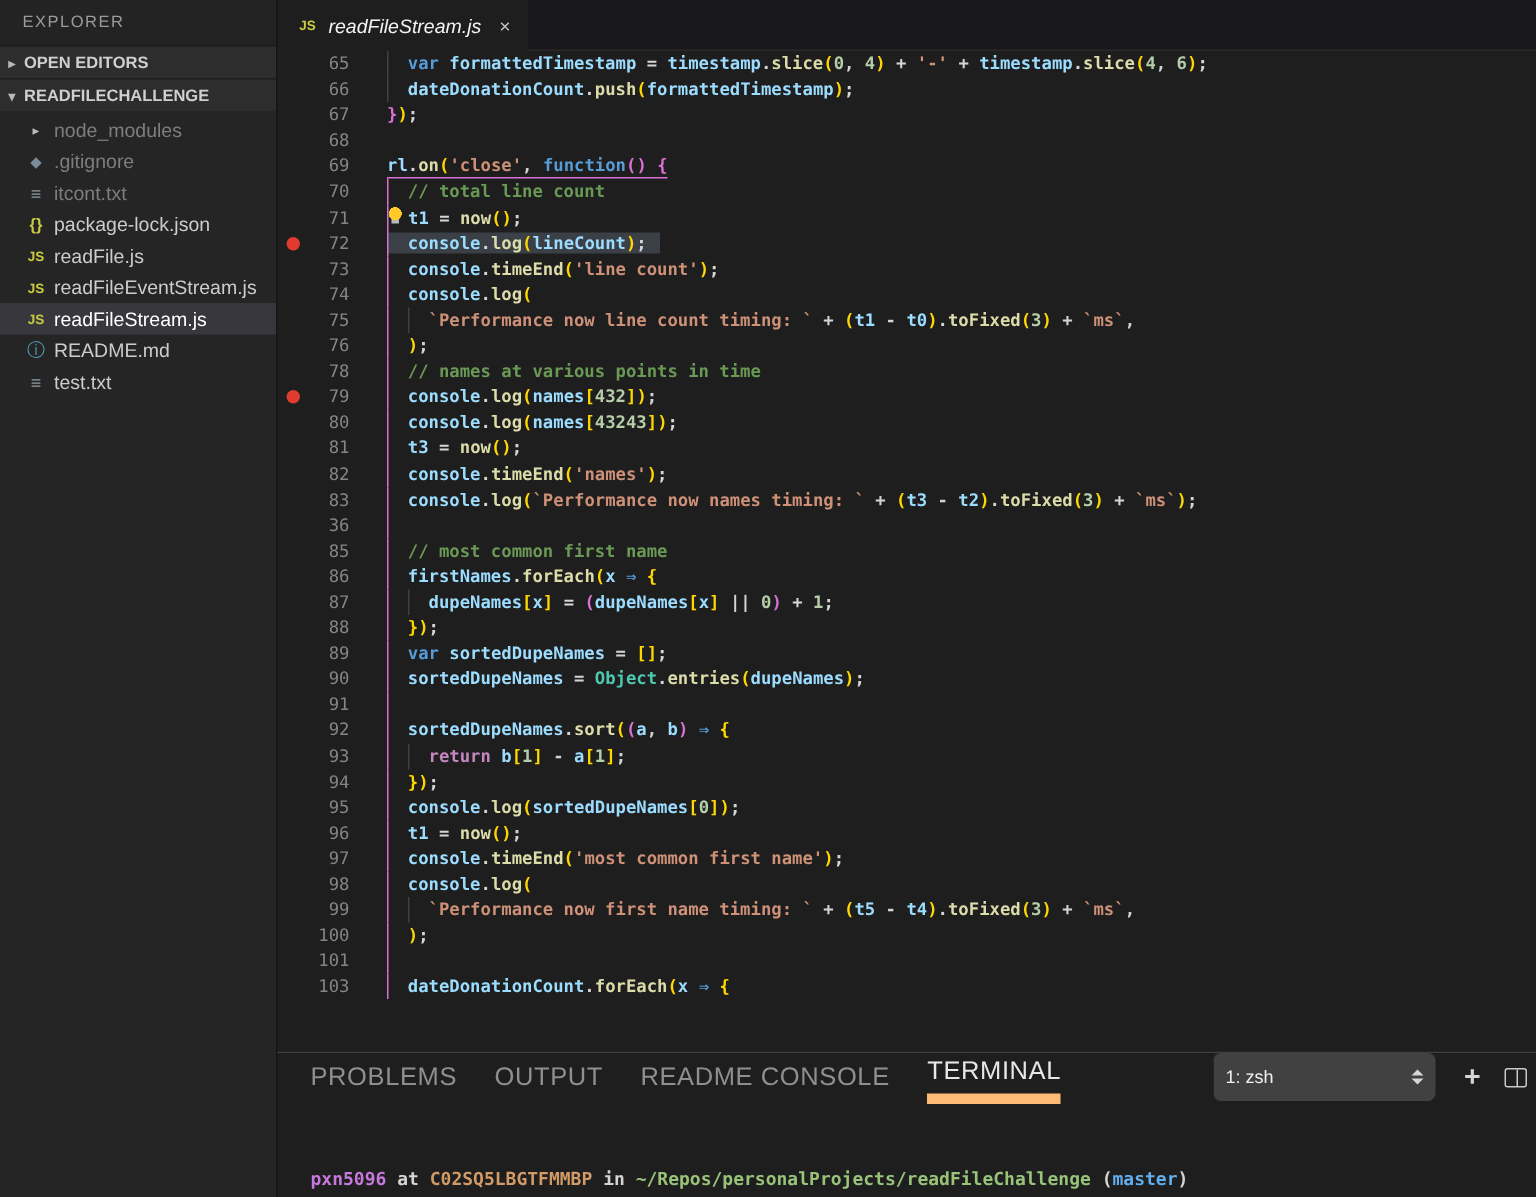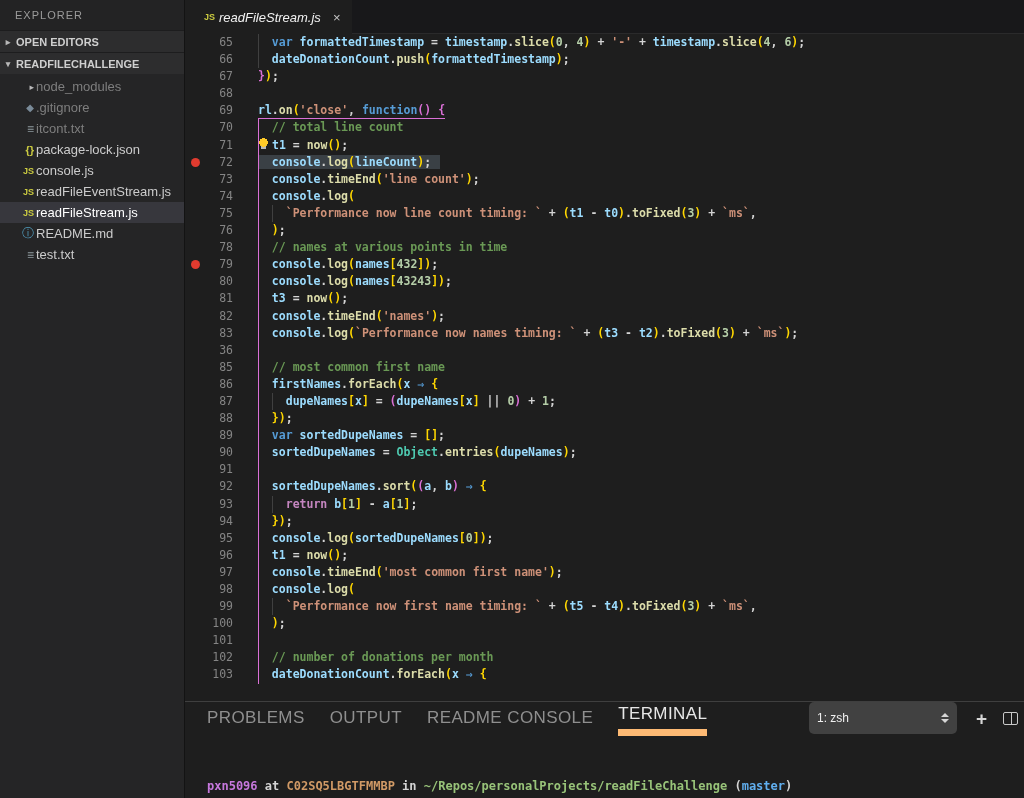--- a/index.html
+++ b/index.html
@@ -8,21 +8,21 @@
 
   
   .sidebar { width:185px; min-width:185px; height:100%; background:#252526; border-right:1px solid #131313; display:flex; flex-direction:column; }
   .sidebar-title { height:30px; line-height:30px; padding-left:15px; font-size:11px; letter-spacing:1px; color:#9b9b9b; background:#232324; }
   .section-header { height:22px; display:flex; align-items:center; font-size:11px; font-weight:bold; color:#cfcfcf; background:#2d2d2e; cursor:pointer; border-top:1px solid #1d1d1e;}
   .section-header .chev { width:16px; text-align:center; font-size:9px; color:#b8b8b8; }
   .file-list { flex:1; background:#252526; padding-top:2px; }
   .file-row { height:21px; display:flex; align-items:center; font-size:13px; color:#cccccc; cursor:pointer; padding-left:14px; }
   .file-row.dim { color:#7e7e7e; }
   .file-row.selected { background:#37373d; color:#ffffff; }
-  .fico { width:20px; min-width:20px; text-align:right; margin-right:2px; font-size:11px; }
+  .fico { width:20px; min-width:20px; text-align:center; margin-right:2px; font-size:11px; }
   .fico.chev { font-size:9px; color:#bbbbbb; }
   .fico.js  { color:#cbcb41; font-weight:bold; font-size:9px; letter-spacing:0; }
   .fico.json{ color:#cbcb41; font-weight:bold; font-size:11px; }
   .fico.git { color:#7a8b99; font-size:10px; }
   .fico.txt { color:#8f9aa0; font-size:12px; }
   .fico.md  { color:#519aba; font-size:12px; }
 
   
   .main { flex:1; display:flex; flex-direction:column; min-width:0; }
   .tabstrip { height:34px; background:#18181a; border-bottom:1px solid #2a2a2b; display:flex; }
@@ -98,21 +98,21 @@
         <div class="file-row dim">
           <span class="fico txt">≡</span>
           <span>itcont.txt</span>
         </div>
         <div class="file-row">
           <span class="fico json">{}</span>
           <span>package-lock.json</span>
         </div>
         <div class="file-row">
           <span class="fico js">JS</span>
-          <span>console.js</span>
+          <span>readFile.js</span>
         </div>
         <div class="file-row">
           <span class="fico js">JS</span>
           <span>readFileEventStream.js</span>
         </div>
         <div class="file-row selected">
           <span class="fico js">JS</span>
           <span>readFileStream.js</span>
         </div>
         <div class="file-row">
@@ -165,21 +165,20 @@
         <div class="line"><div class="bp-gutter"></div><div class="lnum">92</div><div class="codewrap"><div class="guide purple" style="left: 25px;"></div><span class="tk-op">  </span><span class="tk-var">sortedDupeNames</span><span class="tk-op">.</span><span class="tk-fn">sort</span><span class="tk-b1">(</span><span class="tk-b2">(</span><span class="tk-var">a</span><span class="tk-op">, </span><span class="tk-var">b</span><span class="tk-b2">)</span><span class="tk-op"> </span><span class="tk-ar">⇒</span><span class="tk-op"> </span><span class="tk-b1">{</span></div></div>
         <div class="line"><div class="bp-gutter"></div><div class="lnum">93</div><div class="codewrap"><div class="guide purple" style="left: 25px;"></div><div class="guide gray" style="left: 38.84px;"></div><span class="tk-op">    </span><span class="tk-ctl">return </span><span class="tk-var">b</span><span class="tk-b1">[</span><span class="tk-num">1</span><span class="tk-b1">]</span><span class="tk-op"> - </span><span class="tk-var">a</span><span class="tk-b1">[</span><span class="tk-num">1</span><span class="tk-b1">]</span><span class="tk-op">;</span></div></div>
         <div class="line"><div class="bp-gutter"></div><div class="lnum">94</div><div class="codewrap"><div class="guide purple" style="left: 25px;"></div><span class="tk-op">  </span><span class="tk-b1">}</span><span class="tk-b1">)</span><span class="tk-op">;</span></div></div>
         <div class="line"><div class="bp-gutter"></div><div class="lnum">95</div><div class="codewrap"><div class="guide purple" style="left: 25px;"></div><span class="tk-op">  </span><span class="tk-var">console</span><span class="tk-op">.</span><span class="tk-fn">log</span><span class="tk-b1">(</span><span class="tk-var">sortedDupeNames</span><span class="tk-b1">[</span><span class="tk-num">0</span><span class="tk-b1">]</span><span class="tk-b1">)</span><span class="tk-op">;</span></div></div>
         <div class="line"><div class="bp-gutter"></div><div class="lnum">96</div><div class="codewrap"><div class="guide purple" style="left: 25px;"></div><span class="tk-op">  </span><span class="tk-var">t1</span><span class="tk-op"> = </span><span class="tk-fn">now</span><span class="tk-b1">(</span><span class="tk-b1">)</span><span class="tk-op">;</span></div></div>
         <div class="line"><div class="bp-gutter"></div><div class="lnum">97</div><div class="codewrap"><div class="guide purple" style="left: 25px;"></div><span class="tk-op">  </span><span class="tk-var">console</span><span class="tk-op">.</span><span class="tk-fn">timeEnd</span><span class="tk-b1">(</span><span class="tk-str">'most common first name'</span><span class="tk-b1">)</span><span class="tk-op">;</span></div></div>
         <div class="line"><div class="bp-gutter"></div><div class="lnum">98</div><div class="codewrap"><div class="guide purple" style="left: 25px;"></div><span class="tk-op">  </span><span class="tk-var">console</span><span class="tk-op">.</span><span class="tk-fn">log</span><span class="tk-b1">(</span></div></div>
         <div class="line"><div class="bp-gutter"></div><div class="lnum">99</div><div class="codewrap"><div class="guide purple" style="left: 25px;"></div><div class="guide gray" style="left: 38.84px;"></div><span class="tk-op">    </span><span class="tk-str">`Performance now first name timing: `</span><span class="tk-op"> + </span><span class="tk-b1">(</span><span class="tk-var">t5</span><span class="tk-op"> - </span><span class="tk-var">t4</span><span class="tk-b1">)</span><span class="tk-op">.</span><span class="tk-fn">toFixed</span><span class="tk-b1">(</span><span class="tk-num">3</span><span class="tk-b1">)</span><span class="tk-op"> + </span><span class="tk-str">`ms`</span><span class="tk-op">,</span></div></div>
         <div class="line"><div class="bp-gutter"></div><div class="lnum">100</div><div class="codewrap"><div class="guide purple" style="left: 25px;"></div><span class="tk-op">  </span><span class="tk-b1">)</span><span class="tk-op">;</span></div></div>
         <div class="line"><div class="bp-gutter"></div><div class="lnum">101</div><div class="codewrap"><div class="guide purple" style="left: 25px;"></div></div></div>
-        <div class="line"><div class="bp-gutter"></div><div class="lnum">102</div><div class="codewrap"><div class="guide purple" style="left: 25px;"></div><span class="tk-op">  </span><span class="tk-cmt">// number of donations per month</span></div></div>
         <div class="line"><div class="bp-gutter"></div><div class="lnum">103</div><div class="codewrap"><div class="guide purple" style="left: 25px;"></div><span class="tk-op">  </span><span class="tk-var">dateDonationCount</span><span class="tk-op">.</span><span class="tk-fn">forEach</span><span class="tk-b1">(</span><span class="tk-var">x</span><span class="tk-op"> </span><span class="tk-ar">⇒</span><span class="tk-op"> </span><span class="tk-b1">{</span></div></div>
       </div>
 
     <div class="panel">
       <div class="panel-header">
         <span id="panel-tabs" style="display:flex;align-items:center;">
             <span class="ptab">PROBLEMS</span>
             <span class="ptab">OUTPUT</span>
             <span class="ptab">README CONSOLE</span>
             <span class="ptab active">TERMINAL</span>

